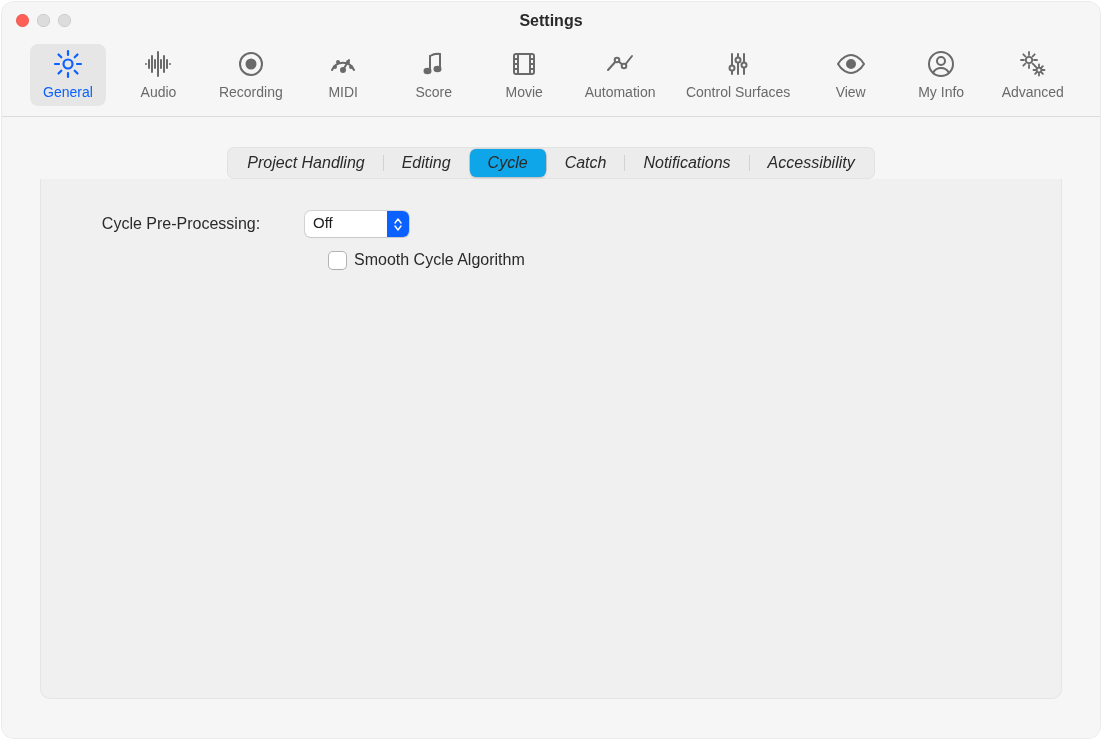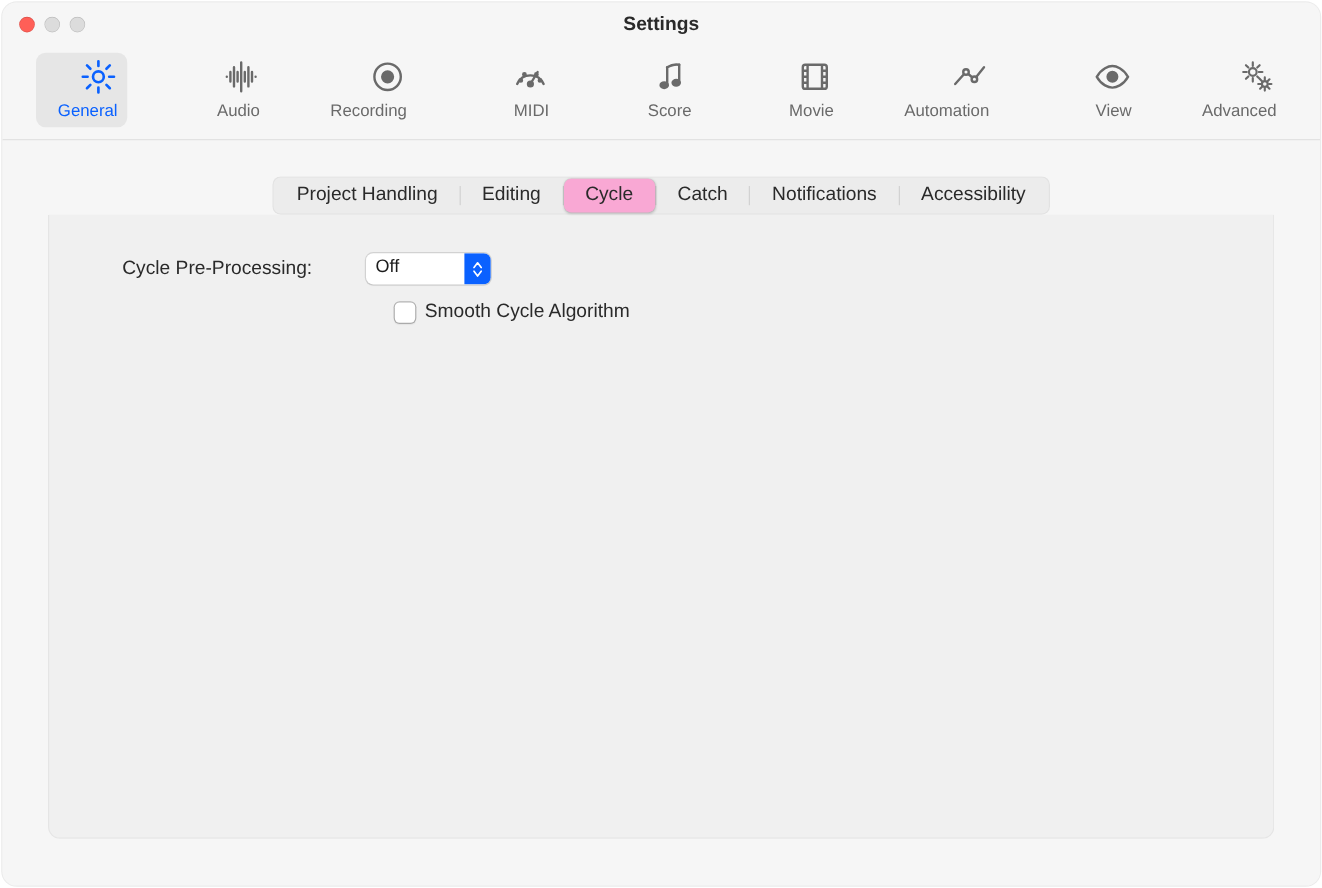--- a/index.html
+++ b/index.html
@@ -57,21 +57,21 @@
     border-bottom: 1px solid #dcdcdc;
     background: #f6f6f6;
     align-items: flex-end;
     justify-content: space-between;
   }
   .tool {
     flex: 0 0 auto;
     min-width: 60px;
     display: flex;
     flex-direction: column;
-    align-items: flex-end;
+    align-items: center;
     gap: 4px;
     padding: 4px 8px 6px 8px;
     border-radius: 8px;
     cursor: default;
     color: #6a6a6a;
   }
   .tool.active {
     background: #e6e6e6;
     color: #0a61ff;
   }
@@ -106,23 +106,24 @@
     justify-content: center;
     margin-top: 6px;
   }
   .seg-item {
     padding: 5px 18px;
     font-size: 16px;
     color: #2a2a2a;
     border-radius: 6px;
     position: relative;
     cursor: default;
+    font-style: italic;
   }
   .seg-item.selected {
-    background: #f9a8d4;
+    background: #0ea5e9;
     box-shadow: 0 0.5px 2px rgba(0,0,0,0.18), 0 0 0 0.5px rgba(0,0,0,0.06);
   }
   .seg-sep {
     width: 1px;
     margin: 6px 0;
     background: #d2d2d2;
   }
   
   .panel {
     margin-top: 0;
@@ -273,31 +274,52 @@
       <span>
         <svg viewBox="0 0 32 32" fill="none" stroke="currentColor" stroke-width="2" stroke-linecap="round">
           <path d="M4 22 L13 12 L20 18 L28 8"></path>
           <circle cx="13" cy="12" r="2.3" fill="#f6f6f6"></circle>
           <circle cx="20" cy="18" r="2.3" fill="#f6f6f6"></circle>
         </svg>
       </span>
       <span class="tlabel">Automation</span>
     </div>
 
+    <div class="tool">
+      <span>
+        <svg viewBox="0 0 32 32" fill="none" stroke="currentColor" stroke-width="2" stroke-linecap="round">
+          <path d="M10 6v20M16 6v20M22 6v20"></path>
+          <circle cx="10" cy="20" r="2.5" fill="#f6f6f6"></circle>
+          <circle cx="16" cy="12" r="2.5" fill="#f6f6f6"></circle>
+          <circle cx="22" cy="17" r="2.5" fill="#f6f6f6"></circle>
+        </svg>
+      </span>
+      <span class="tlabel">Control Surfaces</span>
+    </div>
 
     <div class="tool">
       <span>
         <svg viewBox="0 0 32 32" fill="none" stroke="currentColor" stroke-width="2">
           <path d="M3 16c4-7 10-9 13-9s9 2 13 9c-4 7-10 9-13 9s-9-2-13-9z"></path>
           <circle cx="16" cy="16" r="4" fill="currentColor"></circle>
         </svg>
       </span>
       <span class="tlabel">View</span>
     </div>
 
+    <div class="tool">
+      <span>
+        <svg viewBox="0 0 32 32" fill="none" stroke="currentColor" stroke-width="2">
+          <circle cx="16" cy="16" r="12"></circle>
+          <circle cx="16" cy="13" r="4"></circle>
+          <path d="M8 25c2-4 6-5 8-5s6 1 8 5"></path>
+        </svg>
+      </span>
+      <span class="tlabel">My Info</span>
+    </div>
 
     <div class="tool">
       <span>
         <svg viewBox="0 0 32 32" fill="none" stroke="currentColor" stroke-width="1.8">
           <circle cx="12" cy="12" r="3.2"></circle>
           <path d="M12 4v3M12 17v3M4 12h3M17 12h3M6.3 6.3l2 2M15.7 15.7l2 2M17.7 6.3l-2 2M8.3 15.7l-2 2" stroke-linecap="round"></path>
           <circle cx="22" cy="22" r="2.4"></circle>
           <path d="M22 16.5v2M22 25.5v2M16.5 22h2M25.5 22h2M18.1 18.1l1.4 1.4M24.5 24.5l1.4 1.4M25.9 18.1l-1.4 1.4M19.5 24.5l-1.4 1.4" stroke-linecap="round"></path>
         </svg>
       </span>

